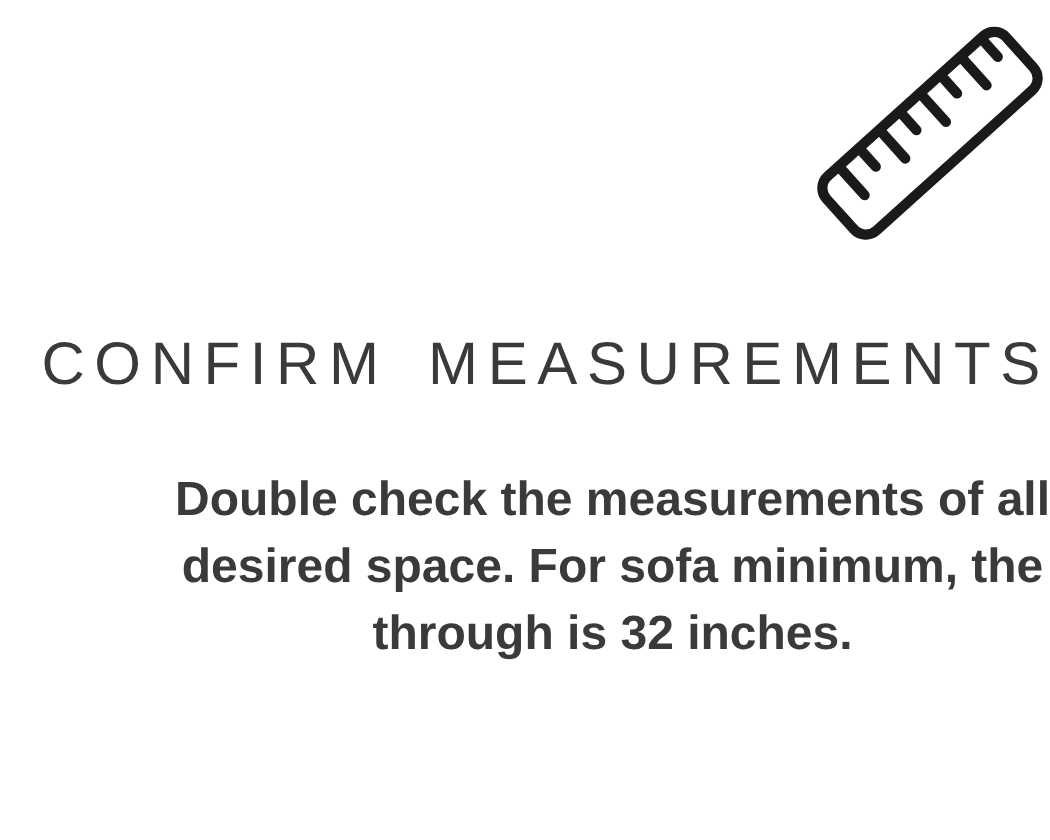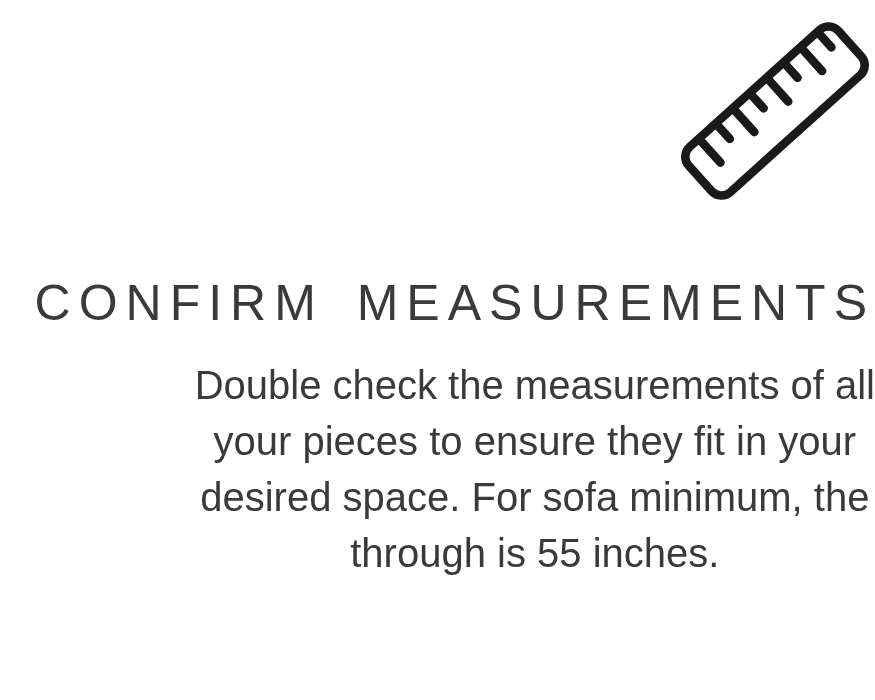--- a/index.html
+++ b/index.html
@@ -37,23 +37,23 @@
     font-size:50px;
     font-weight:400;
     line-height:1;
     letter-spacing:0.16em;
     word-spacing:0.22em;
     text-align:center;
     white-space:nowrap;
     color:var(--text-color);
   }
   .body-text{
-    margin-top:29px;
+    margin-top:60px;
     font-size:40px;
-    font-weight:400;
+    font-weight:700;
     line-height:56px;
     text-align:center;
     color:var(--text-color);
   }
   .body-line{white-space:nowrap;}
 </style>
 </head>
 <body>
 
 <div class="card">
@@ -71,18 +71,17 @@
         <line class="stroke tick" x1="170" y1="70" x2="170" y2="102"></line>
         <line class="stroke tick" x1="194" y1="70" x2="194" y2="90"></line>
       </g>
     </svg>
   </div>
 
   <h1 class="heading">CONFIRM MEASUREMENTS</h1>
 
   <div class="body-text">
     <div class="body-line">Double check the measurements of all</div>
-    <div class="body-line">your pieces to ensure they fit in your</div>
     <div class="body-line">desired space. For sofa minimum, the</div>
-    <div class="body-line">through is 55 inches.</div>
+    <div class="body-line">through is 32 inches.</div>
   </div>
 
 </div>
 
 </body></html>

